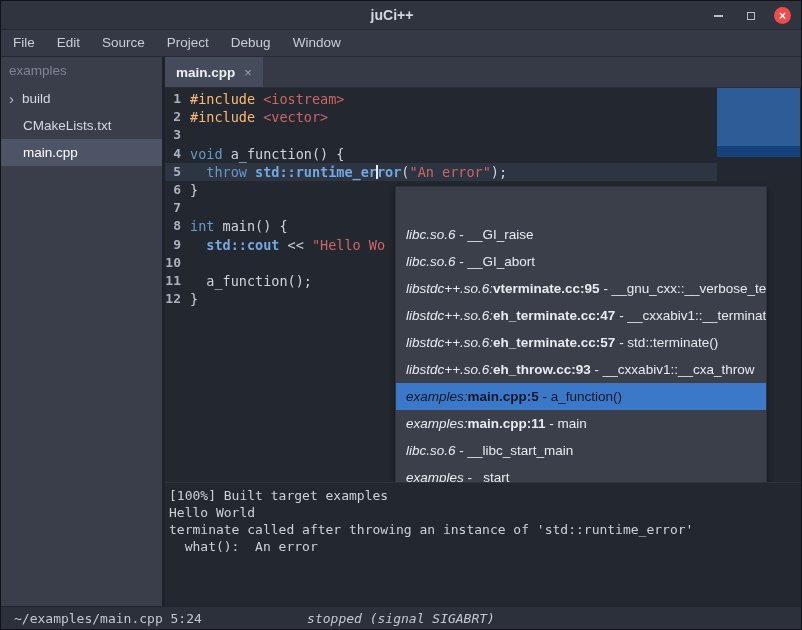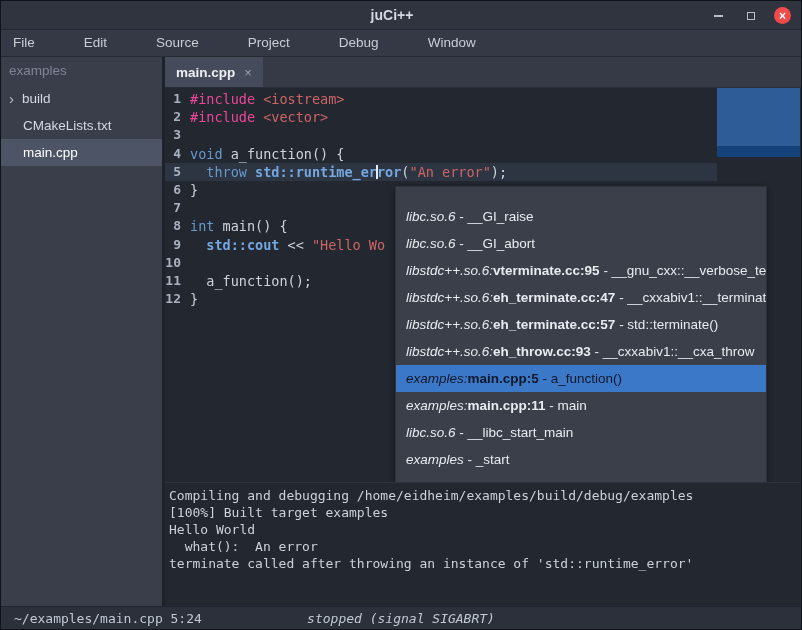--- a/index.html
+++ b/index.html
@@ -10,21 +10,21 @@
   
   .titlebar { height: 29px; background: #2f343f; border-bottom: 1px solid #232834; position: relative; flex: none; }
   .title { position: absolute; left: 0; right: 18px; top: 0; height: 29px; line-height: 28px; text-align: center; color: #d3d8e2; font-weight: bold; font-size: 14px; }
   .controls { position: absolute; right: 10px; top: 0; height: 29px; display: flex; align-items: center; gap: 15px; }
   .ctl { width: 17px; height: 17px; display: flex; align-items: center; justify-content: center; cursor: default; }
   .min-bar { width: 9px; height: 2px; background: #b9bec7; }
   .restore-box { width: 8px; height: 8px; border: 1.5px solid #b9bec7; }
   .close-btn { background: #ef4b4b; border-radius: 50%; color: #ffffff; font-size: 12px; line-height: 16px; font-weight: bold; }
 
   
-  .menubar { height: 27px; background: #343945; display: flex; align-items: center; padding-left: 1px; border-bottom: 1px solid #262b33; flex: none; gap: 27px; }
+  .menubar { height: 27px; background: #343945; display: flex; align-items: center; padding-left: 1px; border-bottom: 1px solid #262b33; flex: none; }
   .menu-item { padding: 0 11px; font-size: 13.5px; color: #c8cdd6; height: 100%; line-height: 26px; }
 
   
   .bodyrow { flex: 1; display: flex; min-height: 0; }
 
   
   .sidebar { width: 161px; flex: none; background: #3a3e4b; display: flex; flex-direction: column; }
   .side-header { height: 28px; line-height: 28px; padding-left: 8px; color: #7f8595; font-size: 13.5px; }
   .tree-item { height: 27px; line-height: 27px; display: flex; align-items: center; padding-left: 8px; font-size: 13.5px; color: #d3d8e2; }
   .tree-item.no-chev { padding-left: 22px; }
@@ -43,32 +43,32 @@
   .tab-close { color: #9aa0ad; font-size: 13px; }
 
   
   .editor { height: 394px; flex: none; position: relative; background: #23272f; overflow: hidden; }
   .code-lines { padding-top: 2px; }
   .code-line { display: flex; height: 18.2px; font-family: "DejaVu Sans Mono", monospace; font-size: 13.5px; line-height: 18.2px; white-space: pre; }
   .code-line.current { background: linear-gradient(90deg, #2e3542 0, #2e3542 552px, transparent 552px); }
   .gutter { width: 21px; flex: none; text-align: right; padding-right: 5px; color: #aab2bf; font-weight: bold; font-size: 13px; }
   .code { padding-left: 4px; }
   .tok-plain { color: #ced4dd; }
-  .tok-pre   { color: #ec4899; }
+  .tok-pre   { color: #fdba74; }
   .tok-str   { color: #cc6666; }
   .tok-kw    { color: #6699cc; }
   .tok-type  { color: #73a8e0; font-weight: bold; }
   .cursor { display: inline-block; width: 2px; height: 14px; background: #e8ecf2; vertical-align: -2px; margin: 0 -1px; }
 
   
   .overlay-box { position: absolute; top: 0; right: 1px; width: 83px; height: 69px; background: #2d5c96; }
   .overlay-box .strip { position: absolute; left: 0; right: 0; bottom: 0; height: 11px; background: #16427c; }
 
   
-  .popup { position: absolute; left: 230px; top: 98px; width: 372px; height: 297px; background: #3a3f4a; border: 1px solid #2e323c; box-shadow: 0 2px 6px rgba(0,0,0,0.45); padding-top: 16px; overflow: hidden; }
+  .popup { position: absolute; left: 230px; top: 98px; width: 372px; height: 297px; background: #3a3f4a; border: 1px solid #2e323c; box-shadow: 0 2px 6px rgba(0,0,0,0.45); padding-top: 34px; overflow: hidden; }
   .stack-row { height: 27px; line-height: 27px; padding: 0 10px; font-size: 13.5px; color: #e8ebf0; white-space: nowrap; overflow: hidden; }
   .stack-row.selected { background: #3b79c8; color: #0f172a; }
   .stack-lib { font-style: italic; }
   .stack-loc { font-weight: bold; }
 
   
   .terminal { height: 124px; flex: none; background: #23272f; border-top: 1px solid #2e333e; padding: 4px 0 0 4px; overflow: hidden; }
   .term-line { font-family: "DejaVu Sans Mono", monospace; font-size: 13px; line-height: 17px; color: #ccd2d9; white-space: pre; }
 
   
@@ -162,25 +162,24 @@
               <div class="stack-row"><span class="stack-lib">libstdc++.so.6:</span><span class="stack-loc">eh_throw.cc:93</span><span class="stack-fn"> - __cxxabiv1::__cxa_throw</span></div>
               <div class="stack-row selected"><span class="stack-lib">examples:</span><span class="stack-loc">main.cpp:5</span><span class="stack-fn"> - a_function()</span></div>
               <div class="stack-row"><span class="stack-lib">examples:</span><span class="stack-loc">main.cpp:11</span><span class="stack-fn"> - main</span></div>
               <div class="stack-row"><span class="stack-lib">libc.so.6</span><span class="stack-fn"> - __libc_start_main</span></div>
               <div class="stack-row"><span class="stack-lib">examples</span><span class="stack-fn"> - _start</span></div>
             </div>
         </div>
       </div>
 
       <div class="terminal">
-          <div class="term-line">Compiling and debugging /home/eidheim/examples/build/debug/examples</div>
           <div class="term-line">[100%] Built target examples</div>
           <div class="term-line">Hello World</div>
+          <div class="term-line">terminate called after throwing an instance of 'std::runtime_error'</div>
           <div class="term-line">  what():  An error</div>
-          <div class="term-line">terminate called after throwing an instance of 'std::runtime_error'</div>
         </div>
 
     </div>
   </div>
 
   <div class="statusbar">
     <span class="status-left">~/examples/main.cpp 5:24</span>
     <span class="status-center">stopped (signal SIGABRT)</span>
   </div>
 

